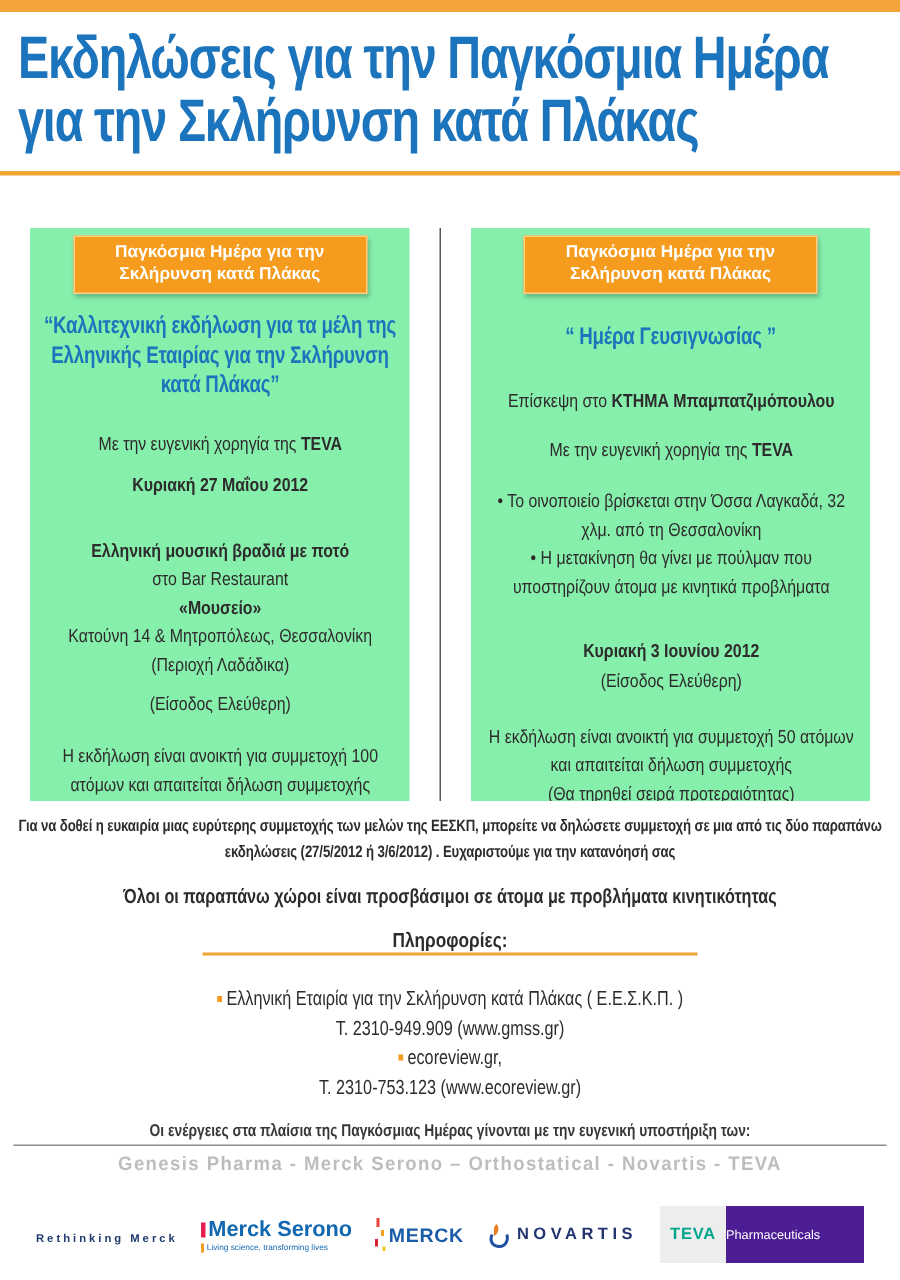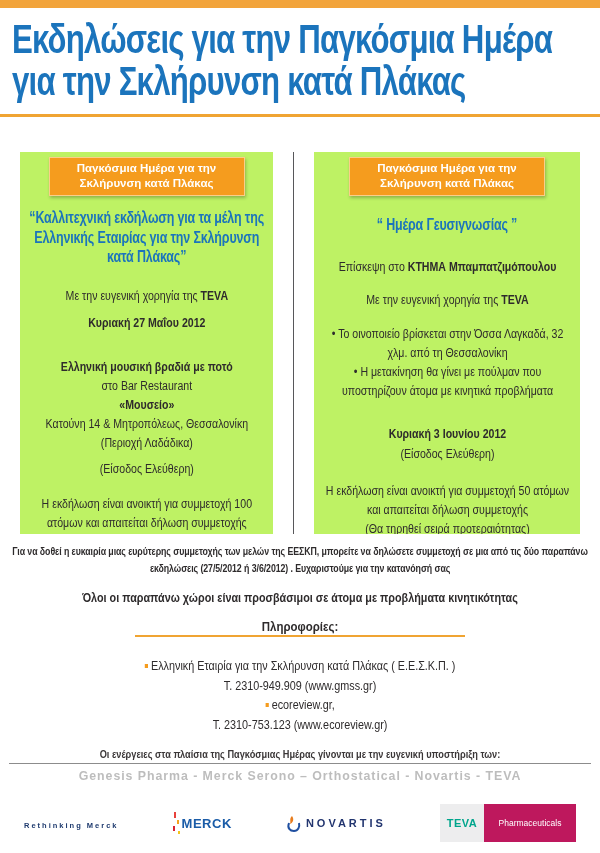--- a/index.html
+++ b/index.html
@@ -11,21 +11,21 @@
   .topbar{height:8px;background:#F2A43B;}
   
   .title{
     margin:10px 0 0 12px;color:#1B74BC;font-weight:bold;
     font-size:40px;line-height:42px;letter-spacing:-1px;
     transform:scaleX(0.78);transform-origin:left top;white-space:nowrap;
   }
   .rule-orange{height:3px;background:#F0A432;margin-top:12px;}
   
   .panels{display:flex;justify-content:space-between;padding:0 20px;margin-top:35px;}
-  .panel{background:#bef264;height:382px;box-sizing:border-box;padding:0 8px;text-align:center;overflow:hidden;}
+  .panel{background:#86efac;height:382px;box-sizing:border-box;padding:0 8px;text-align:center;overflow:hidden;}
   .panel-left{width:253px;}
   .panel-right{width:266px;}
   .vdivider{width:1px;background:#57575A;}
   .badge{
     display:block;width:196px;margin:5px auto 0;box-sizing:border-box;
     background:#F59C1E;color:#ffffff;font-weight:bold;font-size:11.5px;line-height:15px;
     padding:3px 6px 4px;border:1px solid #FBCE8A;box-shadow:1px 2px 3px rgba(0,0,0,0.25);
   }
   .panel-heading{
     color:#1B74BC;font-weight:bold;font-size:16px;line-height:19.5px;letter-spacing:-0.2px;
@@ -89,21 +89,21 @@
   
   .o-text{margin-left:3px;}
   .o-top{font-size:4px;color:#203864;font-weight:bold;white-space:nowrap;}
   .o-name{font-size:11px;color:#203864;font-weight:800;letter-spacing:0.2px;}
   .o-bar{height:2.5px;margin-top:1px;background:repeating-linear-gradient(90deg,#A23434 0 3px,rgba(0,0,0,0) 3px 5px);}
   
   .n-name{color:#22356F;font-size:11px;letter-spacing:3px;font-weight:600;margin-left:5px;}
   
   .t-gray{width:44px;height:38px;background:#EDEDEE;display:flex;align-items:center;justify-content:center;}
   .t-word{color:#00A58C;font-weight:800;font-size:11px;letter-spacing:0.5px;}
-  .t-green{width:92px;height:38px;background:#be185d;color:#ffffff;font-size:8.5px;display:flex;align-items:center;justify-content:center;}
+  .t-green{width:92px;height:38px;background:#4c1d95;color:#ffffff;font-size:8.5px;display:flex;align-items:center;justify-content:flex-start;}
 </style>
 </head>
 <body>
 
 <div class="topbar"></div>
 
 <div class="title">
   <div>Εκδηλώσεις για την Παγκόσμια Ημέρα</div>
   <div>για την Σκλήρυνση κατά Πλάκας</div>
 </div>
@@ -161,20 +161,30 @@
   <div class="rule-gray"></div>
   <div class="names">Genesis Pharma - Merck Serono – Orthostatical - Novartis - TEVA</div>
 </div>
 
 <div class="logos">
 
   <div class="logo genesis">
     <div class="g-tag">Rethinking Merck</div>
   </div>
 
+  <div class="logo ms">
+    <div class="ms-main">
+        <span class="ms-tick"></span>
+        <span>Merck Serono</span>
+      </div>
+    <div class="ms-tag">
+        <span class="ms-tick2"></span>
+        <span>Living science, transforming lives</span>
+      </div>
+  </div>
 
   <div class="logo merck">
     <span class="m-confetti">
         <i class="c1"></i>
         <i class="c2"></i>
         <i class="c3"></i>
         <i class="c4"></i>
       </span>
     <span class="m-name">MERCK</span>
   </div>

